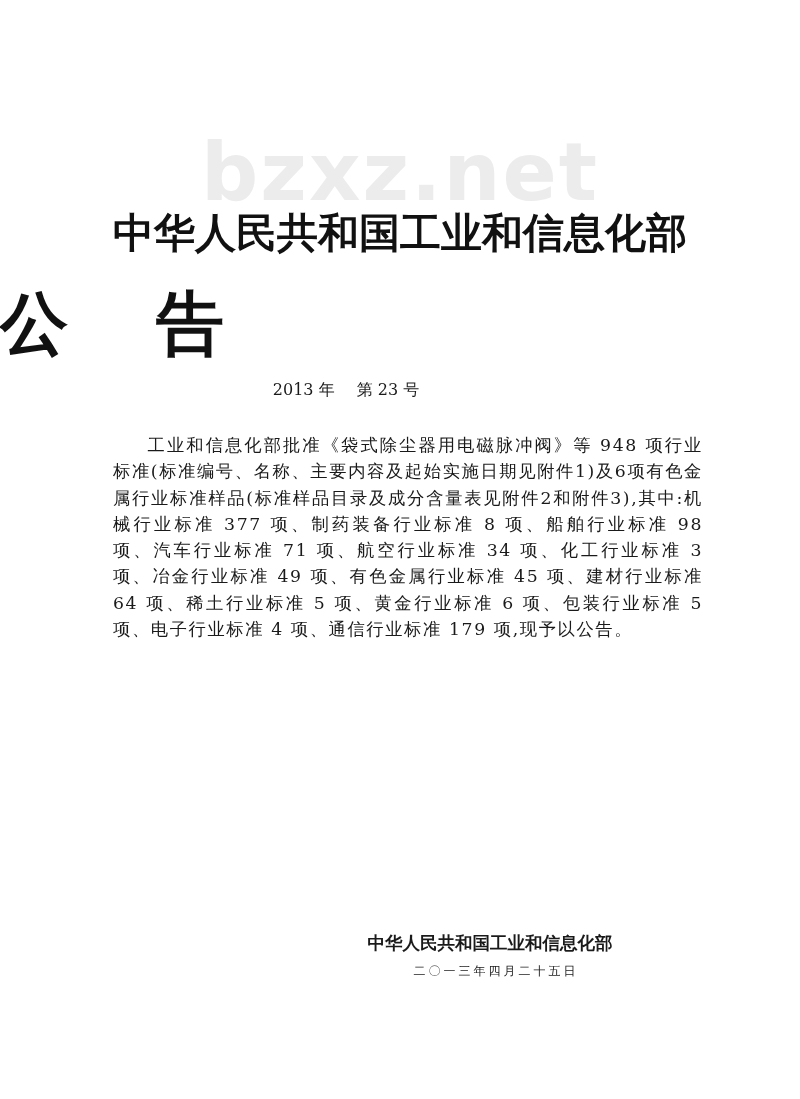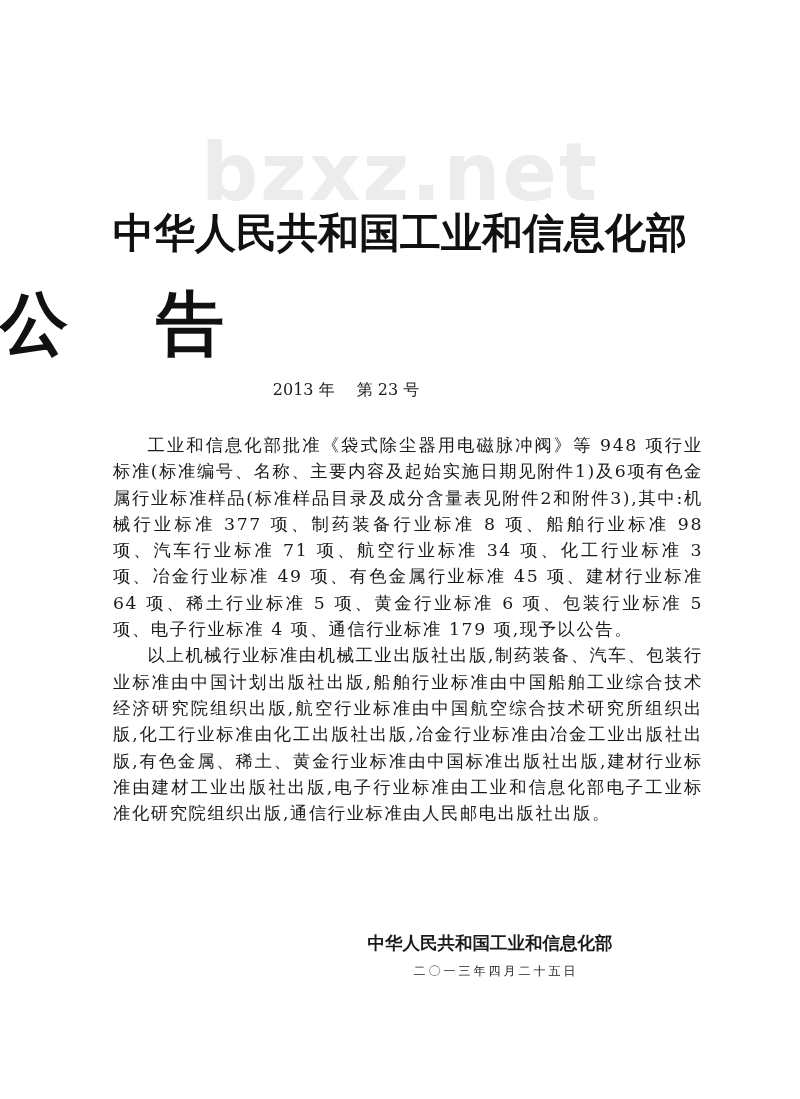--- a/index.html
+++ b/index.html
@@ -108,19 +108,18 @@
 <div class="doc-type">
   <span>公</span><span class="gap"></span><span>告</span>
 </div>
 
 <div class="doc-number">
   <span>2013 年</span><span class="sp"></span><span>第 23 号</span>
 </div>
 
 <div class="body-text">
   <p>工业和信息化部批准《袋式除尘器用电磁脉冲阀》等 948 项行业标准(标准编号、名称、主要内容及起始实施日期见附件1)及6项有色金属行业标准样品(标准样品目录及成分含量表见附件2和附件3),其中:机械行业标准 377 项、制药装备行业标准 8 项、船舶行业标准 98 项、汽车行业标准 71 项、航空行业标准 34 项、化工行业标准 3 项、冶金行业标准 49 项、有色金属行业标准 45 项、建材行业标准 64 项、稀土行业标准 5 项、黄金行业标准 6 项、包装行业标准 5 项、电子行业标准 4 项、通信行业标准 179 项,现予以公告。</p>
-  <p>以上机械行业标准由机械工业出版社出版,制药装备、汽车、包装行业标准由中国计划出版社出版,船舶行业标准由中国船舶工业综合技术经济研究院组织出版,航空行业标准由中国航空综合技术研究所组织出版,化工行业标准由化工出版社出版,冶金行业标准由冶金工业出版社出版,有色金属、稀土、黄金行业标准由中国标准出版社出版,建材行业标准由建材工业出版社出版,电子行业标准由工业和信息化部电子工业标准化研究院组织出版,通信行业标准由人民邮电出版社出版。</p>
 </div>
 
 <div class="signature">
   <div class="sig-org">中华人民共和国工业和信息化部</div>
   <div class="sig-date">二〇一三年四月二十五日</div>
 </div>
 
 </body></html>

